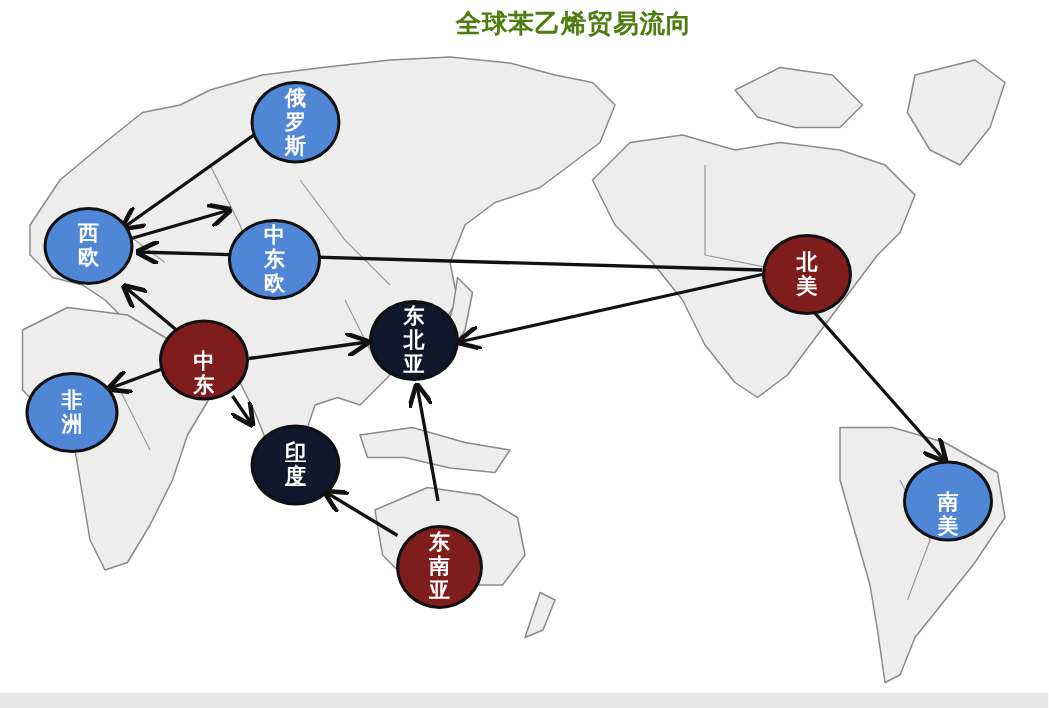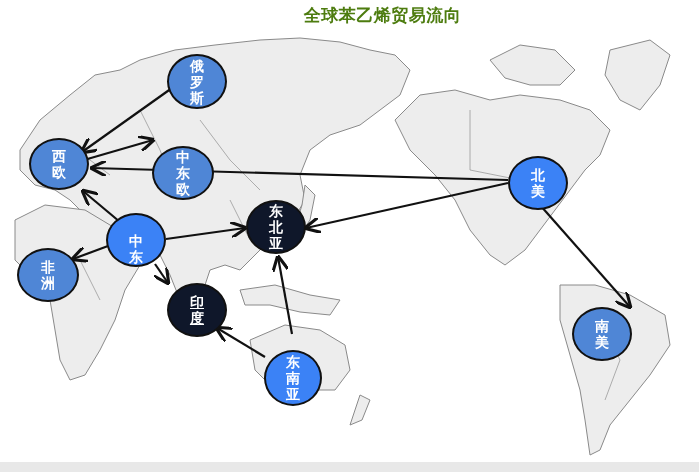--- a/index.html
+++ b/index.html
@@ -5,21 +5,21 @@
   html, body { margin:0; padding:0; background:#ffffff; }
   body { width:699px; height:472px; overflow:hidden; position:relative; font-family:"DejaVu Sans", sans-serif; }
   .title { position:absolute; left:0; top:4px; width:699px; text-align:center; font-weight:bold; font-size:17px; color:#4d7c0f; letter-spacing:0.5px;margin-left:33px; }
   svg.map { position:absolute; left:0; top:0; }
   .land { fill:#ededed; stroke:#8a8a8a; stroke-width:1; stroke-linejoin:round; }
   .border { fill:none; stroke:#9a9a9a; stroke-width:0.8; }
   .flow { stroke:#111; stroke-width:2.2; fill:none; }
   .node { position:absolute; border:2.5px solid #111; border-radius:50%; display:flex; flex-direction:column; align-items:center; justify-content:center; color:#fff; font-weight:bold; font-size:14px; line-height:16px; box-sizing:border-box; text-align:center; }
   .node span { display:block; width:16px; word-wrap:break-word; white-space:normal; }
   .blue { background:#4f86d6; }
-  .purple { background:#3b82f6; }
+  .purple { background:#7f1d1d; }
   .red { background:#0f172a; }
   .strip { position:absolute; left:0; top:462px; width:699px; height:10px; background:#e8e8e8; }
 </style>
 </head>
 <body>
 
 <div class="title">全球苯乙烯贸易流向</div>
 
 <svg class="map" width="699" height="472" viewBox="0 0 699 472">
   <defs>
@@ -89,17 +89,17 @@
   </div>
 <div class="node red" style="left:167px;top:283px;width:60px;height:54px;text-decoration:underline;">
     <span>印度</span>
   </div>
 <div class="node purple" style="left:264px;top:334px;width:58px;height:56px;margin-top:16px;">
     <span>东南亚</span>
   </div>
 <div class="node purple" style="left:508px;top:156px;width:60px;height:54px;">
     <span>北美</span>
   </div>
-<div class="node blue" style="left:572px;top:307px;width:60px;height:54px;">
+<div class="node blue" style="left:602px;top:307px;width:60px;height:54px;justify-content:flex-end;">
     <span>南美</span>
   </div>
 
 <div class="strip"></div>
 
 </body></html>

